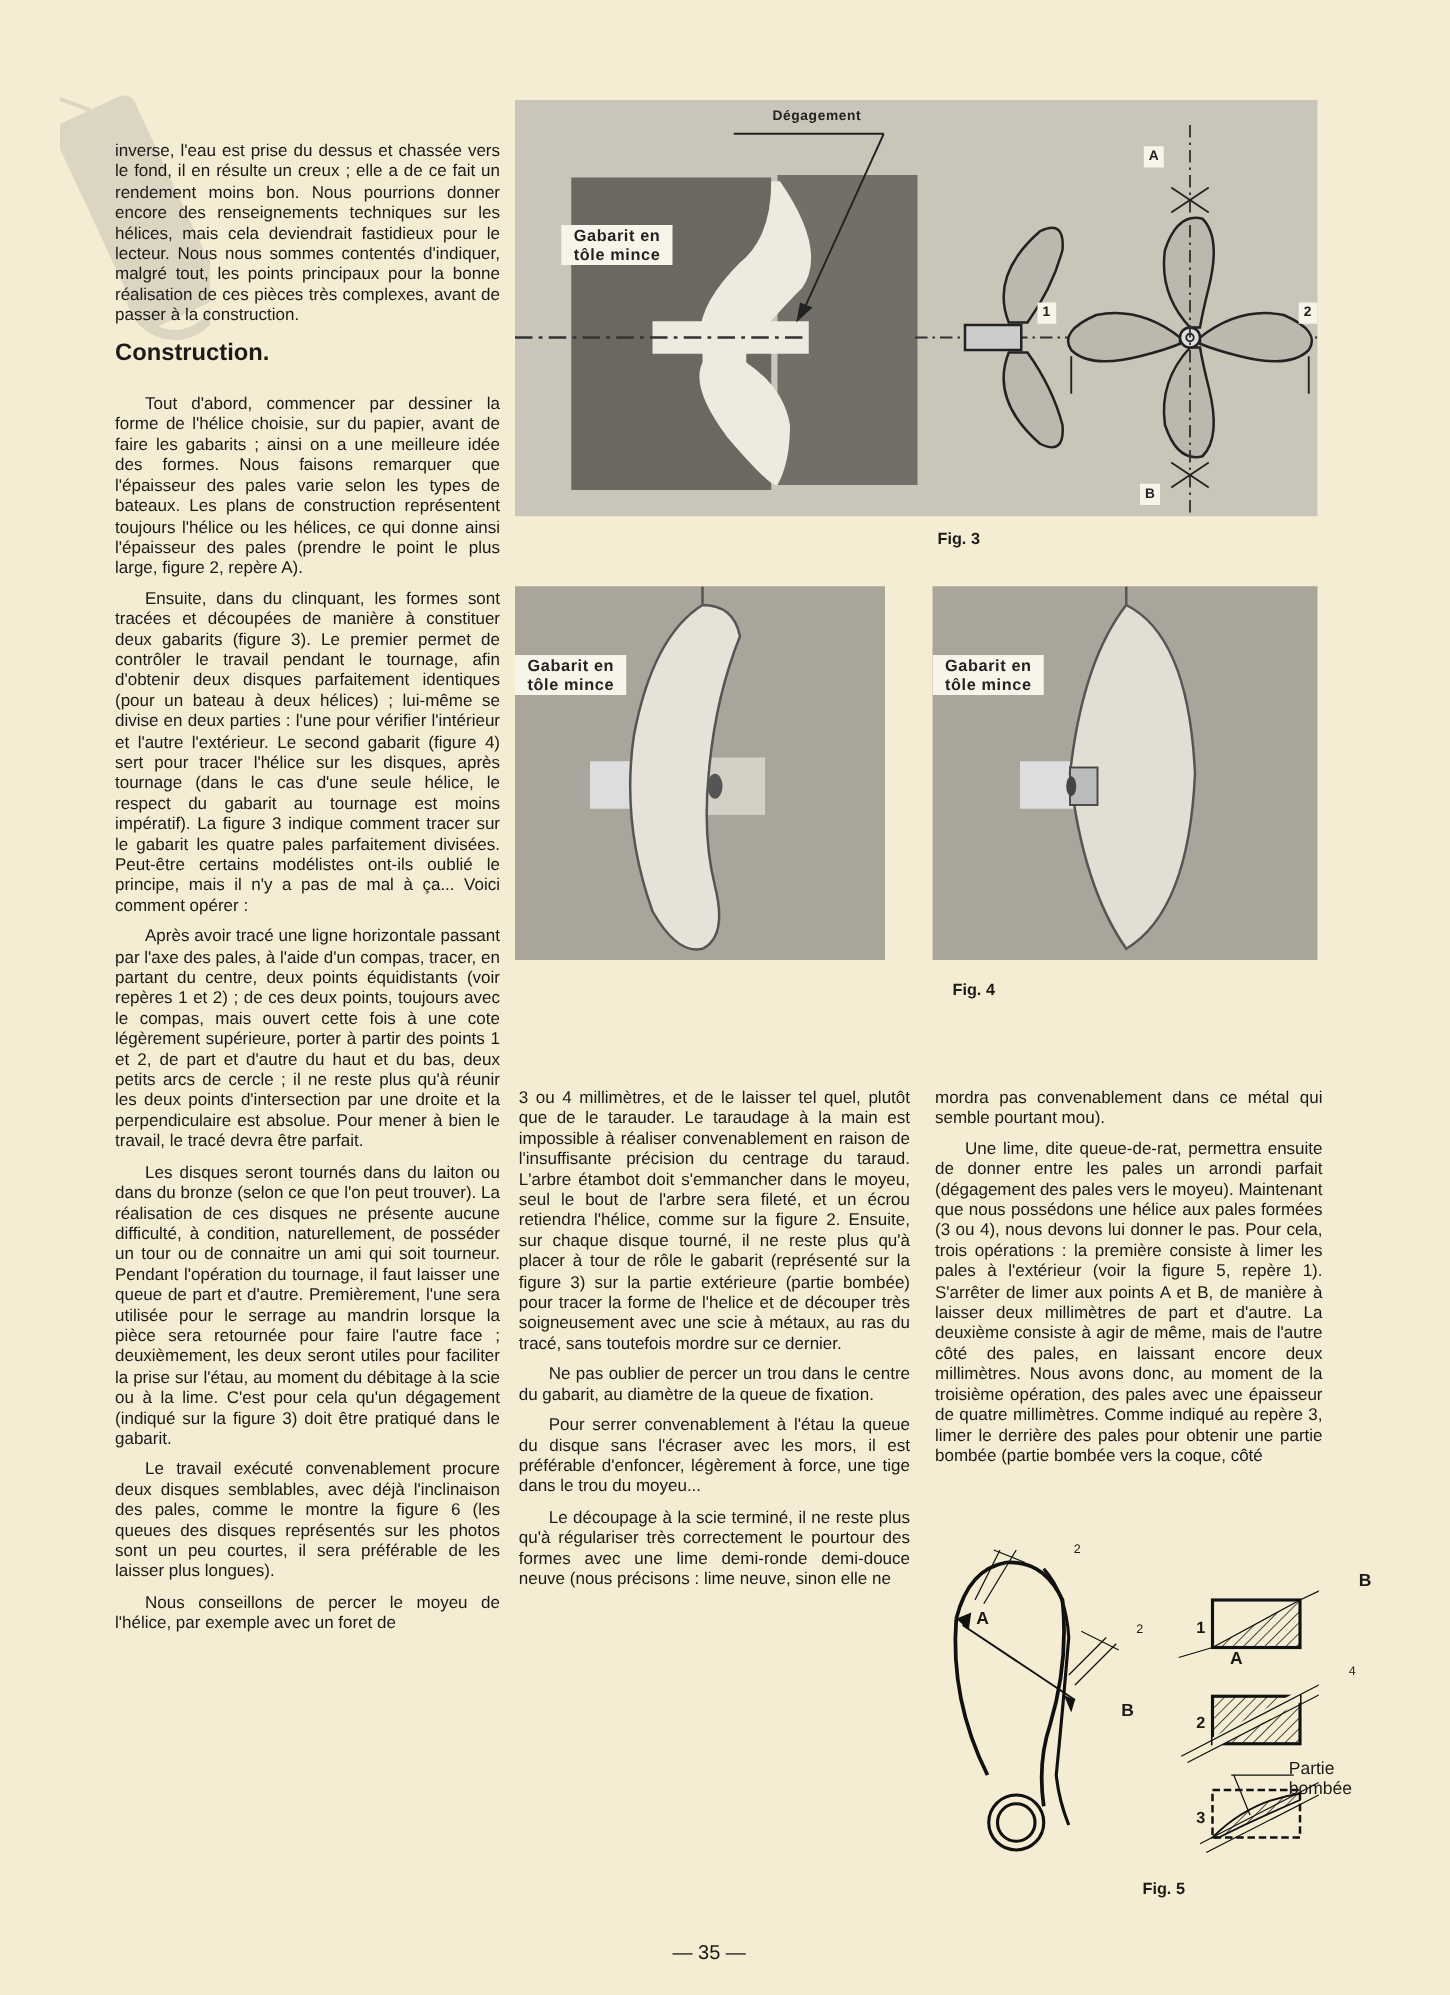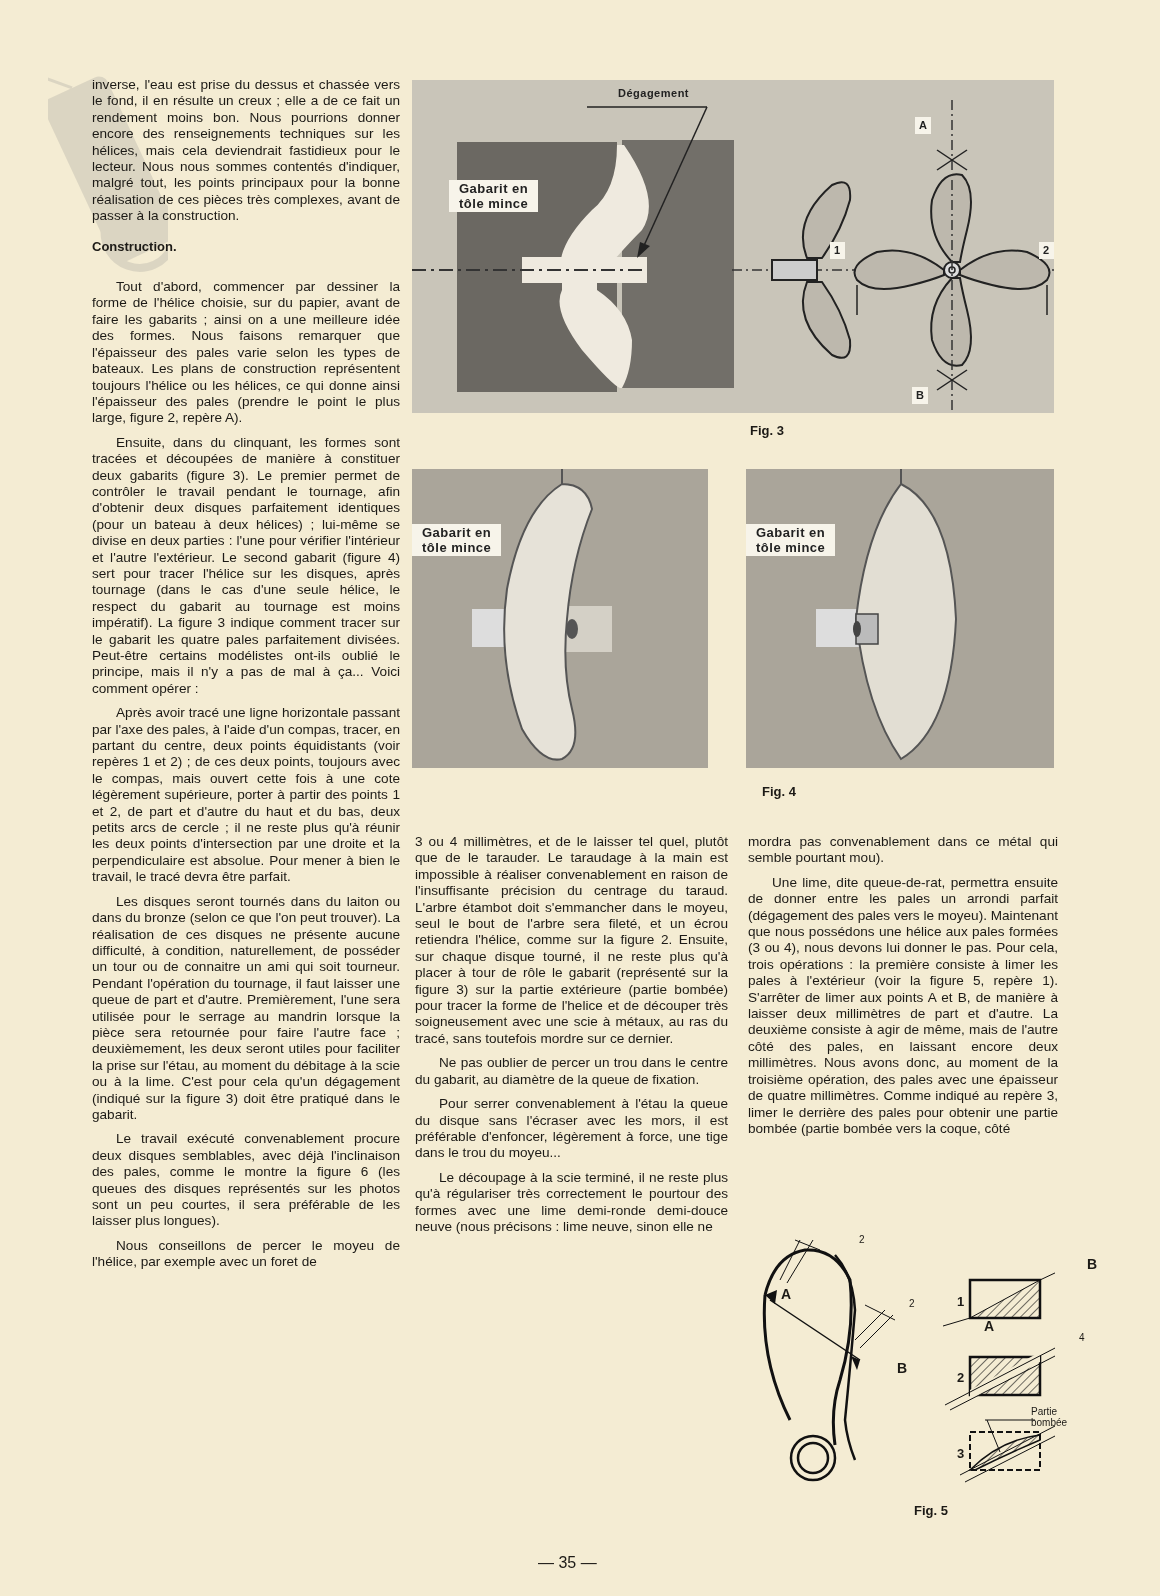--- a/index.html
+++ b/index.html
@@ -1,20 +1,20 @@
 <!DOCTYPE html>
 <html><head>
 <meta charset="utf-8">
 <style>
   html,body{margin:0;padding:0;}
   body{width:1160px;height:1596px;background:#f4ecd3;position:relative;overflow:hidden;font-family:"Liberation Sans",sans-serif;color:#1c1a16;}
   .col{position:absolute;font-size:13.6px;line-height:16.4px;text-align:justify;}
   .col p{margin:0 0 8px 0;text-indent:24px;}
-  .col p.noind{text-indent:0;}
-  .col h3{margin:14px 0 18px 0;font-size:13px;font-weight:bold;}
+  .col p.noind{text-indent:0;margin-top:36px;}
+  .col h3{margin:14px 0 18px 0;font-size:19px;font-weight:bold;}
   #col1{left:92px;top:77px;width:308px;}
   #col2{left:415px;top:834px;width:313px;}
   #col3{left:748px;top:834px;width:310px;}
   .photo{position:absolute;background:#cfcbbf;overflow:hidden;}
   .label-box{position:absolute;background:#f7f4ea;font-weight:bold;font-size:13px;line-height:15px;padding:1px 10px;letter-spacing:0.5px;color:#222;}
   .caption{position:absolute;font-weight:bold;font-size:13px;color:#1c1a16;padding-left:44px;}
   .pagenum{position:absolute;left:538px;top:1554px;font-size:16px;}
   .watermark{position:absolute;left:48px;top:40px;width:120px;height:250px;opacity:0.22;}
 </style>
 </head>
@@ -171,17 +171,17 @@
   <span class="caption" style="left:2px;top:66px;font-size:14px;">A</span>
   <span class="caption" style="left:118px;top:140px;font-size:14px;">B</span>
   <span class="caption" style="left:80px;top:14px;font-size:10px;font-weight:normal;">2</span>
   <span class="caption" style="left:130px;top:78px;font-size:10px;font-weight:normal;">2</span>
   <span class="caption" style="left:178px;top:74px;">1</span>
   <span class="caption" style="left:178px;top:150px;">2</span>
   <span class="caption" style="left:178px;top:226px;">3</span>
   <span class="caption" style="left:205px;top:98px;font-size:14px;">A</span>
   <span class="caption" style="left:308px;top:36px;font-size:14px;">B</span>
   <span class="caption" style="left:300px;top:112px;font-size:10px;font-weight:normal;">4</span>
-  <span class="caption" style="left:252px;top:186px;font-size:10px;font-weight:normal;">Partie bombée</span>
+  <span class="caption" style="left:252px;top:186px;font-size:14px;font-weight:normal;">Partie bombée</span>
 </div>
 <div class="caption" style="left:870px;top:1503px;">Fig. 5</div>
 
 <div class="pagenum">— 35 —</div>
 
 </body></html>

